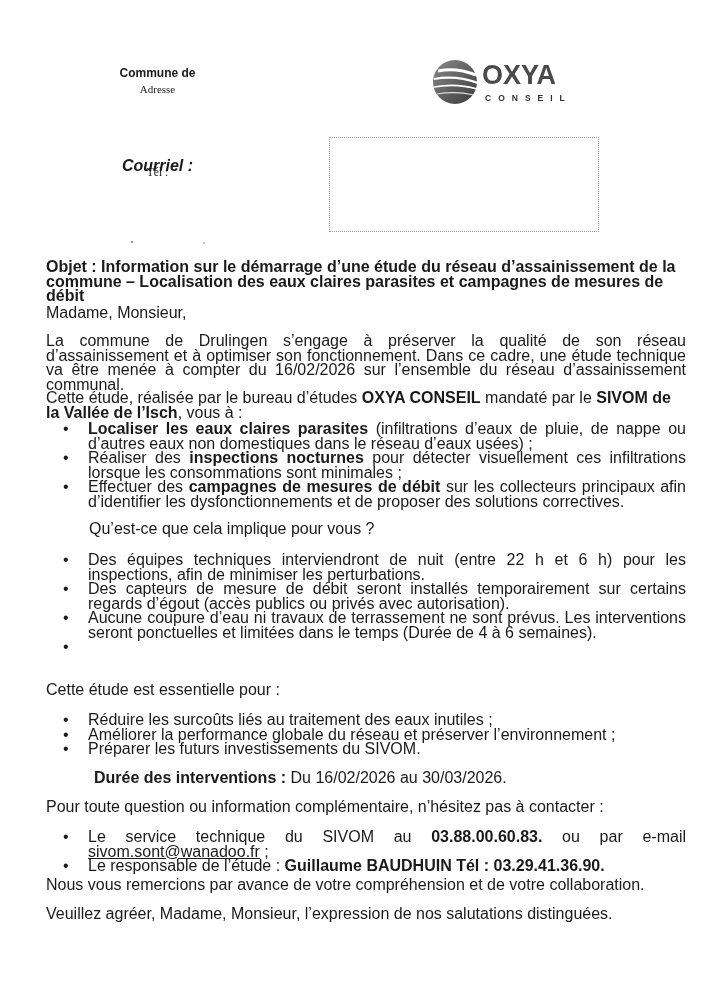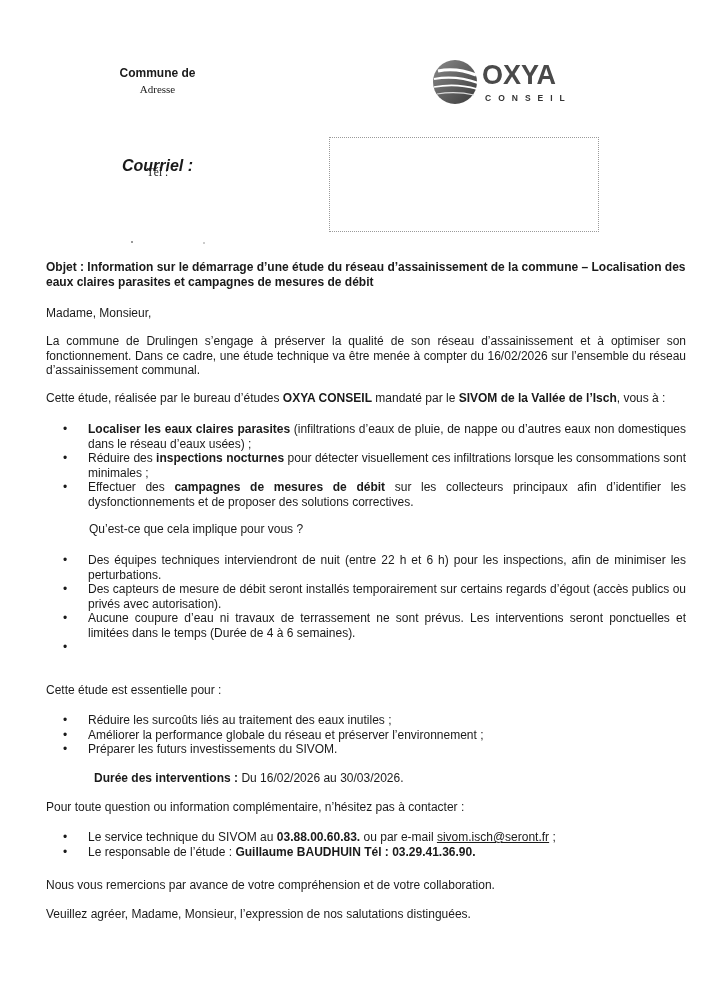--- a/index.html
+++ b/index.html
@@ -9,21 +9,21 @@
     .commune { top: 66px; font-weight: bold; font-size: 12px; }
     .adresse { top: 83px; font-family: "Liberation Serif", serif; font-size: 11px; text-align: center; }
     .tel { top: 139px; font-family: "Liberation Serif", serif; font-size: 11.5px; margin-top: 27px; }
     .courriel { top: 157px; font-weight: bold; font-style: italic; font-size: 16px; }
     .addr-box { left: 329px; top: 137px; width: 268px; height: 93px; border: 1px dotted #9a9a9a; }
     .specks { left: 131px; top: 241px; width: 2px; height: 2px; background:#999; }
     .specks2 { left: 203px; top: 242px; width: 2px; height: 2px; background:#ccc; }
     .logo { left: 432px; top: 37px; width: 160px; height: 55px; margin-top: 20px; }
     .logo-word { position: absolute; left: 50px; top: 5px; font-family: "Liberation Sans", sans-serif; font-weight: bold; font-size: 27px; letter-spacing: 0px; color: #4a4a4a; line-height: 27px; }
     .logo-sub { position: absolute; left: 53px; top: 36px; font-size: 8.5px; letter-spacing: 7px; color: #333; font-family: "Liberation Sans", sans-serif; font-weight: bold; }
-    .letter { left: 46px; width: 640px; font-size: 12px; line-height: 14.5px; }
+    .letter { left: 46px; width: 640px; font-size: 16px; line-height: 14.5px; }
     p { margin: 0; }
     .objet { top: 260px; font-weight: bold; }
     .salut { top: 306px; }
     .para1 { top: 334px; text-align: justify; }
     .para2 { top: 391px; }
     ul { margin: 0; padding: 0; list-style: none; }
     li { position: relative; padding-left: 42px; text-align: justify; }
     li .bullet { position: absolute; left: 17px; top: 0; }
     .list1 { top: 422px; }
     .h-implique { top: 522px; font-weight: normal; margin-left: 43px; }
@@ -68,21 +68,21 @@
 
 <div class="abs addr-box"></div>
 
 <p class="abs letter objet">Objet : Information sur le démarrage d’une étude du réseau d’assainissement de la commune – Localisation des eaux claires parasites et campagnes de mesures de débit</p>
 <p class="abs letter salut">Madame, Monsieur,</p>
 <p class="abs letter para1">La commune de Drulingen s’engage à préserver la qualité de son réseau d’assainissement et à optimiser son fonctionnement. Dans ce cadre, une étude technique va être menée à compter du 16/02/2026 sur l’ensemble du réseau d’assainissement communal.</p>
 <p class="abs letter para2"><span>Cette étude, réalisée par le bureau d’études </span><b>OXYA CONSEIL</b><span> mandaté par le </span><b>SIVOM de la Vallée de l’Isch</b><span>, vous à :</span></p>
 
 <ul class="abs letter list1">
   <li><span class="bullet">•</span><span></span><b>Localiser les eaux claires parasites</b><span> (infiltrations d’eaux de pluie, de nappe ou d’autres eaux non domestiques dans le réseau d’eaux usées) ;</span></li>
-  <li><span class="bullet">•</span><span>Réduire des </span><b>inspections nocturnes</b><span> pour détecter visuellement ces infiltrations lorsque les consommations sont minimales ;</span></li>
+  <li><span class="bullet">•</span><span>Réaliser des </span><b>inspections nocturnes</b><span> pour détecter visuellement ces infiltrations lorsque les consommations sont minimales ;</span></li>
   <li><span class="bullet">•</span><span>Effectuer des </span><b>campagnes de mesures de débit</b><span> sur les collecteurs principaux afin d’identifier les dysfonctionnements et de proposer des solutions correctives.</span></li>
 </ul>
 
 <p class="abs letter h-implique">Qu’est-ce que cela implique pour vous ?</p>
 
 <ul class="abs letter list2">
   <li><span class="bullet">•</span><span>Des équipes techniques interviendront de nuit (entre 22 h et 6 h) pour les inspections, afin de minimiser les perturbations.</span></li>
   <li><span class="bullet">•</span><span>Des capteurs de mesure de débit seront installés temporairement sur certains regards d’égout (accès publics ou privés avec autorisation).</span></li>
   <li><span class="bullet">•</span><span>Aucune coupure d’eau ni travaux de terrassement ne sont prévus. Les interventions seront ponctuelles et limitées dans le temps (Durée de 4 à 6 semaines).</span></li>
   <li><span class="bullet">•</span></li>
@@ -94,18 +94,18 @@
   <li><span class="bullet">•</span><span>Réduire les surcoûts liés au traitement des eaux inutiles ;</span></li>
   <li><span class="bullet">•</span><span>Améliorer la performance globale du réseau et préserver l’environnement ;</span></li>
   <li><span class="bullet">•</span><span>Préparer les futurs investissements du SIVOM.</span></li>
 </ul>
 
 <p class="abs letter duree"><b>Durée des interventions :</b><span> Du 16/02/2026 au 30/03/2026.</span></p>
 
 <p class="abs letter para4">Pour toute question ou information complémentaire, n’hésitez pas à contacter :</p>
 
 <ul class="abs letter list4">
-  <li><span class="bullet">•</span><span>Le service technique du SIVOM au </span><b>03.88.00.60.83.</b><span> ou par e-mail </span><a class="email-link">sivom.isch@seront.fr</a><span> ;</span></li>
+  <li><span class="bullet">•</span><span>Le service technique du SIVOM au </span><b>03.88.00.60.83.</b><span> ou par e-mail </span><a class="email-link">sivom.sont@wanadoo.fr</a><span> ;</span></li>
   <li><span class="bullet">•</span><span>Le responsable de l’étude : </span><b>Guillaume BAUDHUIN Tél : 03.29.41.36.90.</b></li>
 </ul>
 
 <p class="abs letter para5">Nous vous remercions par avance de votre compréhension et de votre collaboration.</p>
 <p class="abs letter para6">Veuillez agréer, Madame, Monsieur, l’expression de nos salutations distinguées.</p>
 
 </body></html>

